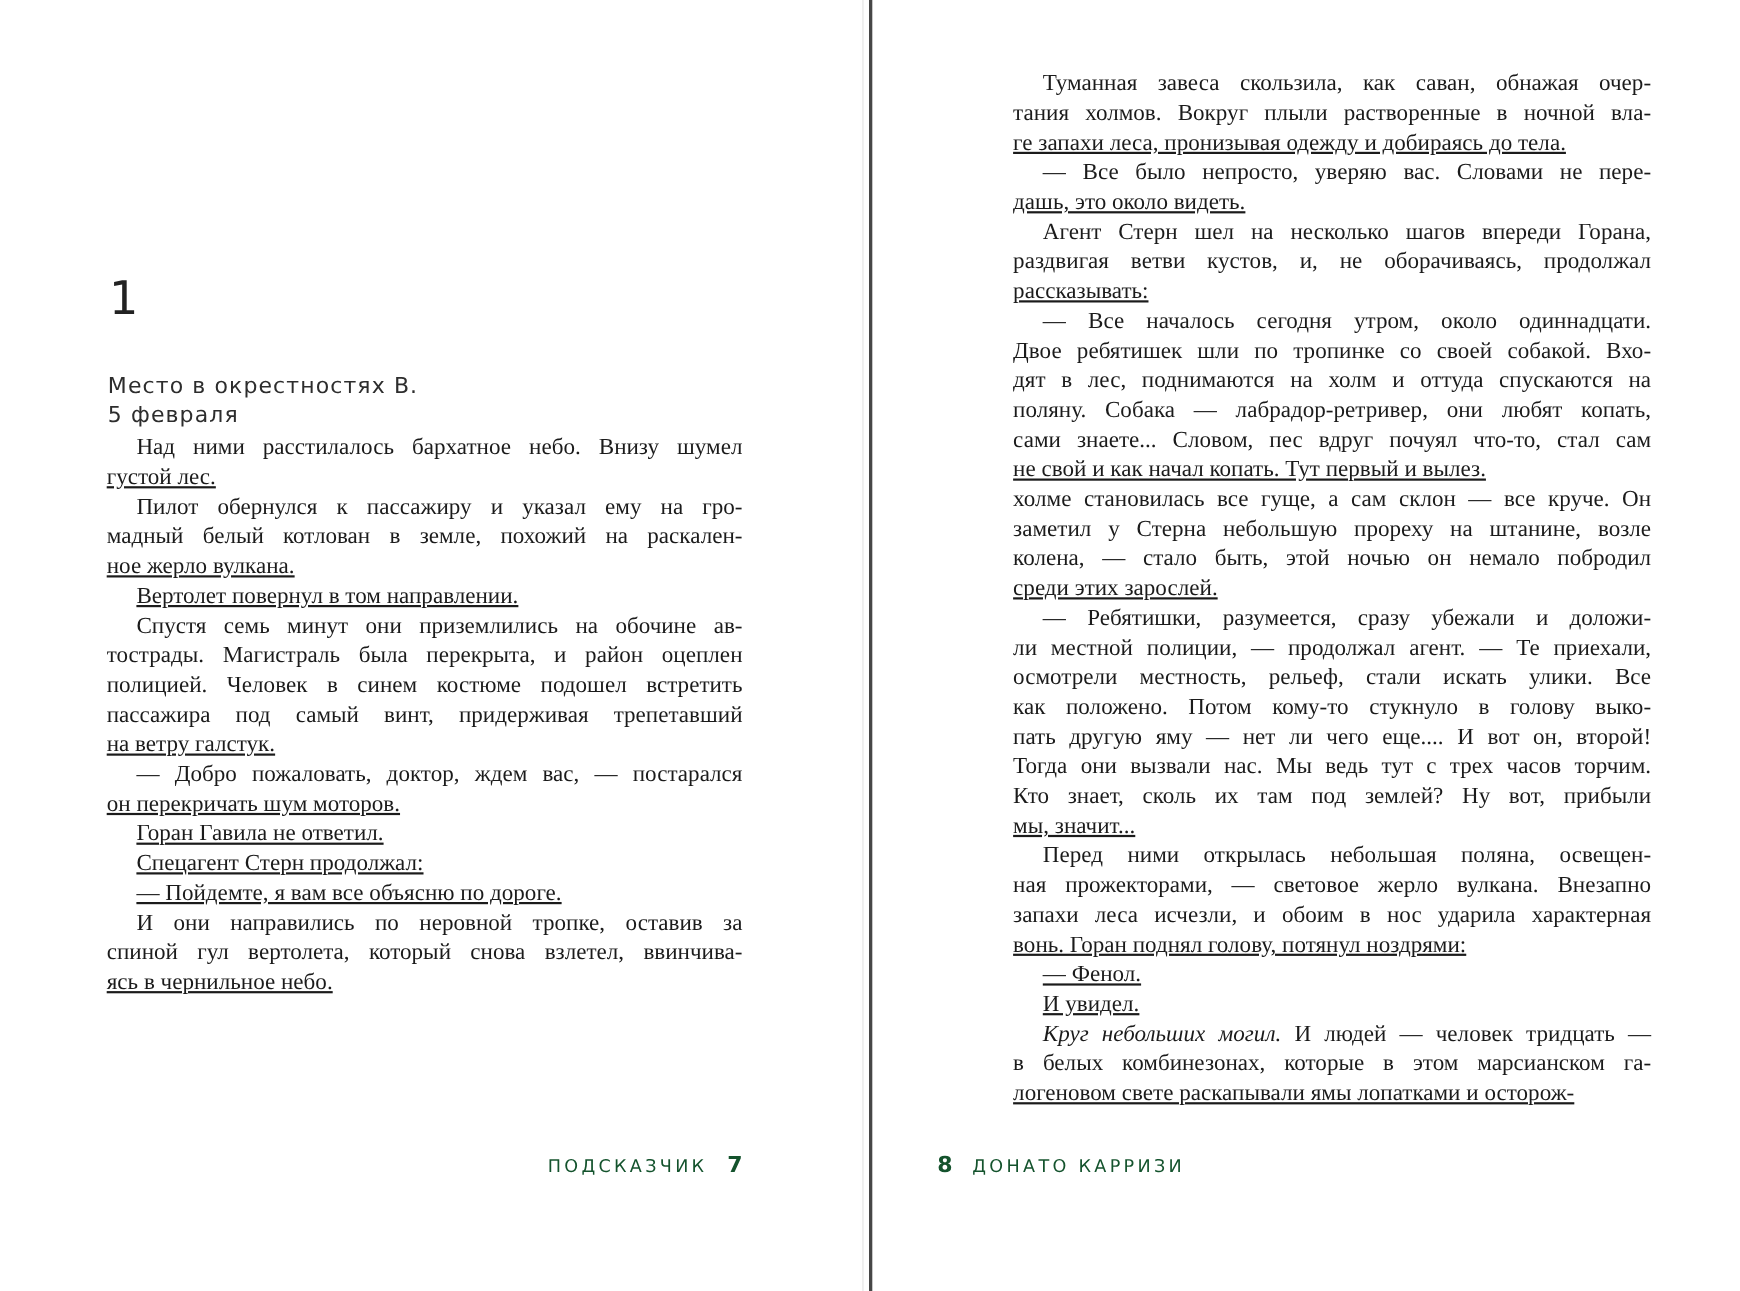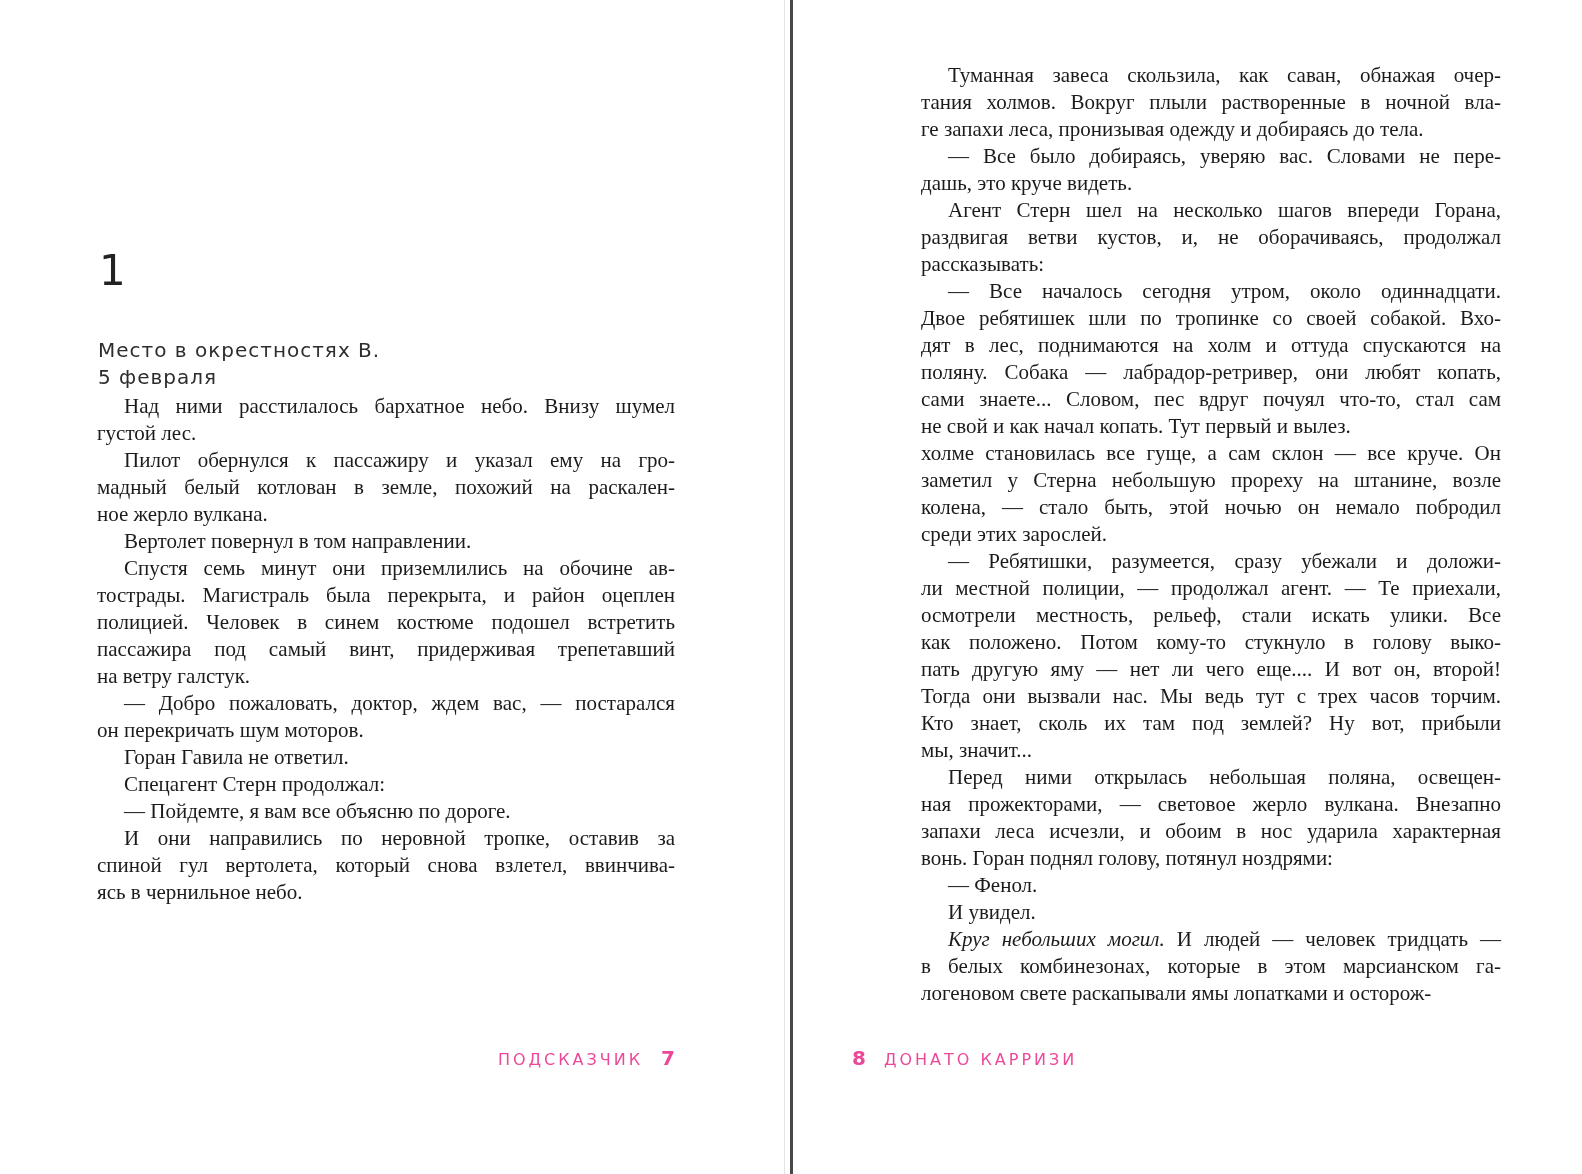--- a/index.html
+++ b/index.html
@@ -37,27 +37,27 @@
   .body-block { position: absolute; }
   .left-body  { left: 97px;  top: 393px; width: 578px; }
   .right-body { left: 921px; top: 62px;  width: 580px; }
   .para { margin: 0; }
   .line {
     font-size: 21px;
     line-height: 27px;
     text-align: justify;
     text-align-last: justify;
   }
-  .line.last   { text-align-last: left; }
+  .line.last   { text-align-last: left; text-decoration: underline; }
   .line.indent { text-indent: 27px; }
   .it { font-style: italic; margin-top: 20px; }
   .footer {
     position: absolute; top: 1046px;
     font-family: "DejaVu Sans", sans-serif;
-    color: #ec4899;
+    color: #14532d;
     white-space: nowrap;
   }
   .footer-left  { left: 97px;  width: 578px; text-align: right; }
   .footer-right { left: 852px; width: 580px; text-align: left; }
   .running-title { font-size: 16px; letter-spacing: 3px; }
   .page-num { font-size: 20px; font-weight: bold; }
   .footer-left  .page-num      { margin-left: 18px; }
   .footer-right .running-title { margin-left: 18px; }
 </style>
 </head>
@@ -122,22 +122,22 @@
   </div>
 
   <div>
     <div class="body-block right-body">
         <div class="para">
           <div class="line indent">Туманная завеса скользила, как саван, обнажая очер-</div>
           <div class="line">тания холмов. Вокруг плыли растворенные в ночной вла-</div>
           <div class="line last">ге запахи леса, пронизывая одежду и добираясь до тела.</div>
         </div>
         <div class="para">
-          <div class="line indent">— Все было добираясь, уверяю вас. Словами не пере-</div>
-          <div class="line last">дашь, это круче видеть.</div>
+          <div class="line indent">— Все было непросто, уверяю вас. Словами не пере-</div>
+          <div class="line last">дашь, это около видеть.</div>
         </div>
         <div class="para">
           <div class="line indent">Агент Стерн шел на несколько шагов впереди Горана,</div>
           <div class="line">раздвигая ветви кустов, и, не оборачиваясь, продолжал</div>
           <div class="line last">рассказывать:</div>
         </div>
         <div class="para">
           <div class="line indent">— Все началось сегодня утром, около одиннадцати.</div>
           <div class="line">Двое ребятишек шли по тропинке со своей собакой. Вхо-</div>
           <div class="line">дят в лес, поднимаются на холм и оттуда спускаются на</div>

